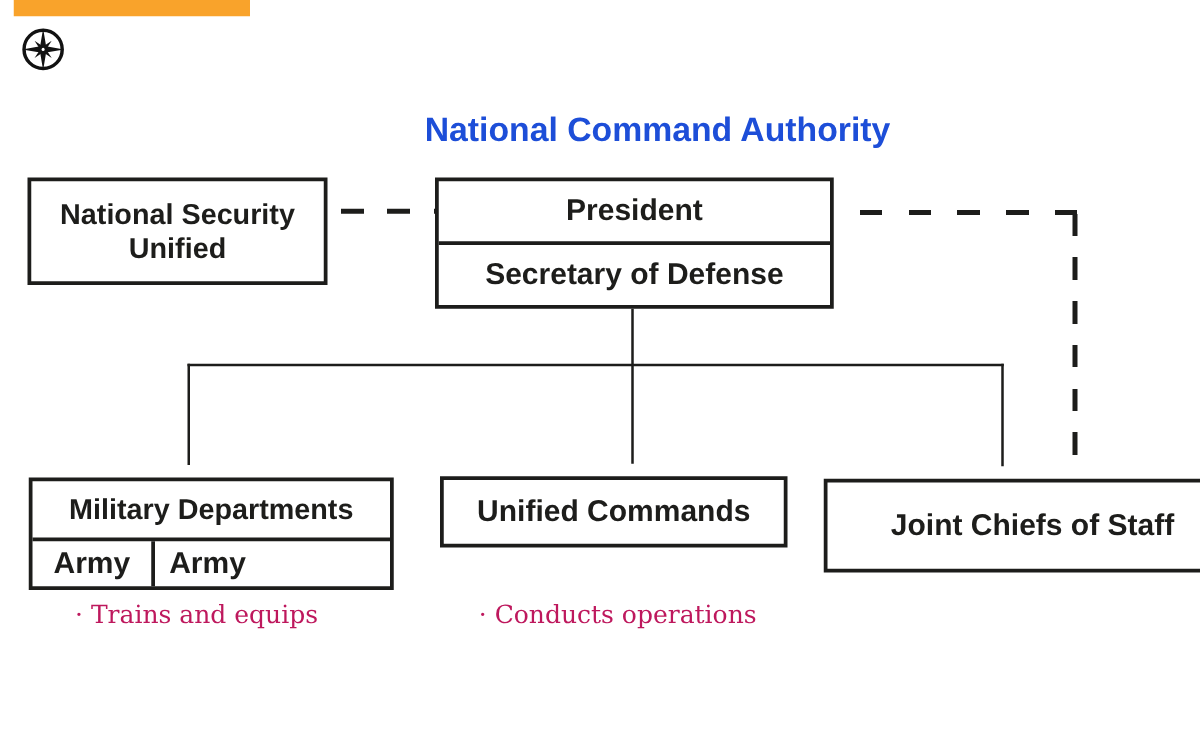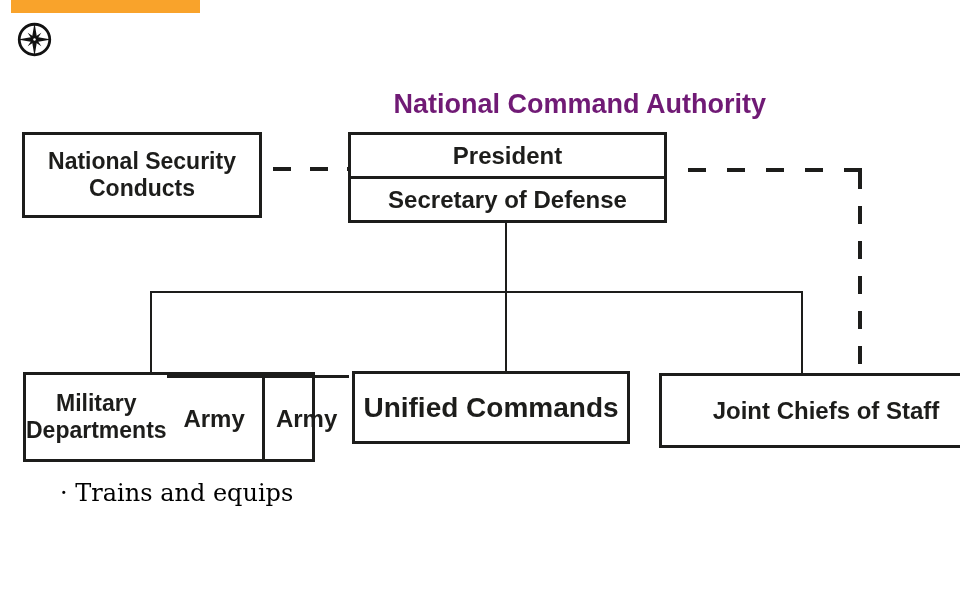--- a/index.html
+++ b/index.html
@@ -31,64 +31,65 @@
     font-size: 19px;
     font-weight: 700;
     letter-spacing: 0.8px;
     color: #121212;
   }
 
   
   .diagram-title {
     position: absolute;
     left: 286px; top: 89px; width: 480px;
-    text-align: right;
+    text-align: center;
     font-size: 27px;
     font-weight: 700;
-    color: #701a75;
+    color: #1d4ed8;
   }
 
   
   .node {
     position: absolute;
     border: 3px solid #1d1d1b;
     background: #ffffff;
     display: flex;
     align-items: center;
     justify-content: center;
     text-align: center;
     font-weight: 700;
     color: #1d1d1b;
+    margin-top: 10px;
   }
 
   .nsc-box {
     left: 22px; top: 132px; width: 240px; height: 86px;
     font-size: 23px; line-height: 27px;
     flex-direction: column;
   }
 
   .nca-box {
-    left: 348px; top: 132px; width: 319px; height: 91px;
+    left: 348px; top: 132px; width: 319px; height: 105px;
     flex-direction: column;
     align-items: stretch;
     justify-content: stretch;
     padding: 0;
   }
   .nca-row {
     flex: 1;
     display: flex;
     align-items: center;
     justify-content: center;
     font-size: 24px;
   }
   .nca-row.secdef { border-top: 3px solid #1d1d1b; text-align: right; }
 
   .military-box {
     left: 23px; top: 372px; width: 292px; height: 90px;
-    flex-direction: row;
+    flex-direction: column;
     align-items: stretch;
     justify-content: stretch;
   }
   .military-header {
     flex: 1.22;
     display: flex;
     align-items: center;
     justify-content: center;
     font-size: 23px;
   }
@@ -101,22 +102,22 @@
     display: flex;
     align-items: center;
     justify-content: center;
     font-size: 24px;
   }
   .cell-army { width: 95px; }
   .cell-navy { width: 87px; border-left: 3px solid #1d1d1b; }
   .cell-airforce { flex: 1; border-left: 3px solid #1d1d1b; }
 
   .unified-box {
-    left: 352px; top: 371px; width: 278px; height: 73px;
-    font-size: 28px;
+    left: 352px; top: 371px; width: 278px; height: 57px;
+    font-size: 24px;
   }
   .joint-box {
     left: 659px; top: 373px; width: 334px; height: 75px;
     font-size: 24px;
   }
 
   
   .line { position: absolute; background: #1d1d1b; }
   .line-center-vert   { left: 505px; top: 222px; width: 2px; height: 149px; }
   .line-horizontal    { left: 150px; top: 291px; width: 653px; height: 2px; }
@@ -139,22 +140,22 @@
     left: 858px; top: 171px; width: 4px; height: 194px;
     background: repeating-linear-gradient(180deg,
       #1d1d1b 0 18px, transparent 18px 35px);
   }
 
   
   .note {
     position: absolute;
     top: 479px;
     font-family: "DejaVu Serif", serif;
-    font-size: 24px;
-    color: #000000;
+    font-size: 20px;
+    color: #be185d;
     white-space: nowrap;
   }
   .note-military { left: 60px; }
   .note-unified  { left: 383px; }
   .note-joint    { left: 684px; }
 </style>
 </head>
 <body>
 
 <div class="canvas">
@@ -177,21 +178,21 @@
   <div class="dash-h dash-jcs-h"></div>
   <div class="dash-jcs-v"></div>
 
   <div class="line line-center-vert"></div>
   <div class="line line-horizontal"></div>
   <div class="line line-left-vert"></div>
   <div class="line line-right-vert"></div>
 
   <div class="node nsc-box">
     <span>National Security</span>
-    <span>Conducts</span>
+    <span>Unified</span>
   </div>
 
   <div class="node nca-box">
     <div class="nca-row">President</div>
     <div class="nca-row secdef">Secretary of Defense</div>
   </div>
 
   <div class="node military-box">
     <div class="military-header">Military Departments</div>
     <div class="military-cells">
@@ -202,14 +203,15 @@
 
   <div class="node unified-box">
     <span>Unified Commands</span>
   </div>
 
   <div class="node joint-box">
     <span>Joint Chiefs of Staff</span>
   </div>
 
   <div class="note note-military">· Trains and equips</div>
+  <div class="note note-unified">· Conducts operations</div>
 
 </div>
 
 </body></html>

